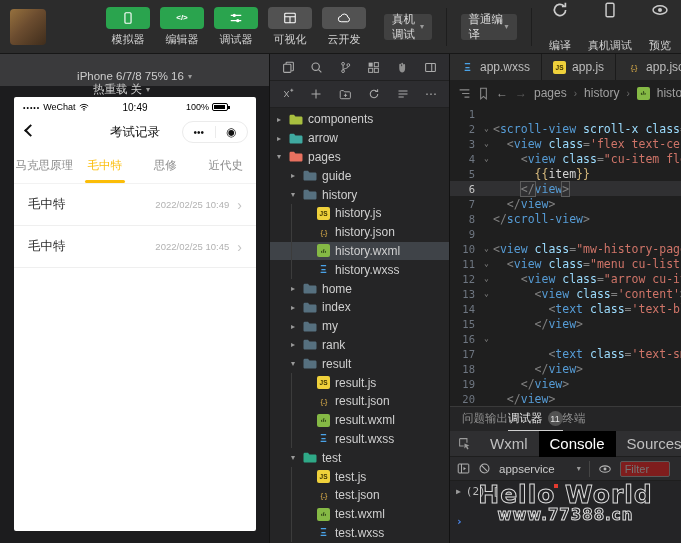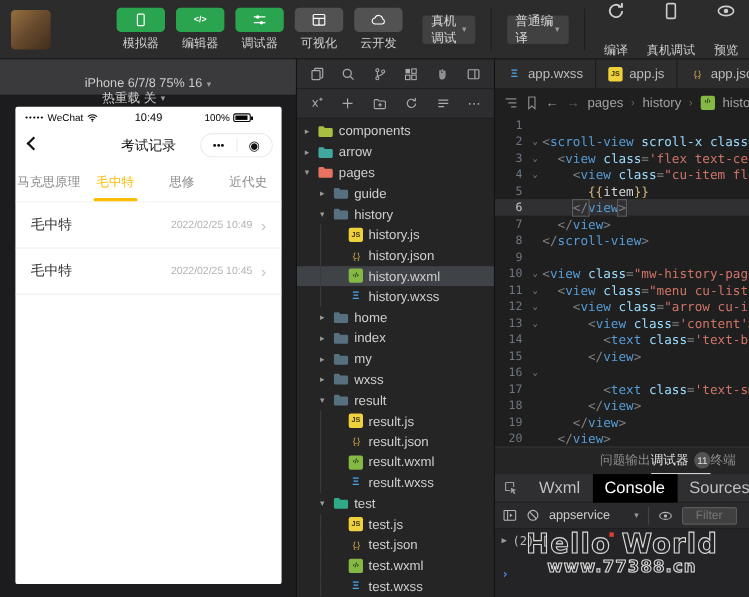--- a/index.html
+++ b/index.html
@@ -116,38 +116,38 @@
   .cl.cur { background:#303032; }
   .cl.cur .num { color:#c8c8c8; }
   .tk-p { color:#808080; } .tk-t { color:#569cd6; } .tk-a { color:#9cdcfe; }
   .tk-s { color:#cf7468; } .tk-m { color:#d7ba7d; } .tk-x { color:#d4d4d4; }
   .bm { outline:1px solid #5c5c5c; }
 
   
   .debug { position:absolute; left:0; right:0; bottom:0; height:137px; background:#242426;
            border-top:1px solid #3a3a3a; }
   .dbg-r1 { height:24px; background:#252526; display:flex; align-items:center; gap:0; padding:0 12px;
-            font-size:11.5px; color:#8f8f8f;justify-content:flex-end; }
+            font-size:11.5px; color:#8f8f8f; }
   .dtab { height:24px; display:flex; align-items:center; gap:5px; cursor:pointer; border-bottom:1px solid transparent; }
   .dtab.active { color:#e8e8e8; border-bottom:1px solid #d0d0d0; }
   .badge { width:15px; height:15px; border-radius:50%; background:#525252; color:#e3e3e3; font-size:9px;
            display:flex; align-items:center; justify-content:center; }
   .dbg-r2 { height:26px; background:#2f2f31; display:flex; align-items:center; border-bottom:1px solid #1e1e1e; }
   .insp { padding:0 8px; display:flex; align-items:center; cursor:pointer; }
   .r2sep { width:1px; height:26px; background:#1e1e1e; }
   .ctab { height:26px; display:flex; align-items:center; padding:0 11px; font-size:15px; color:#bfbfbf;
           cursor:pointer; white-space:nowrap; }
   .ctab.active { background:#000; color:#fff; }
   .dbg-r3 { height:24px; background:#2a2a2c; display:flex; align-items:center; gap:8px; padding:0 7px;
             border-bottom:1px solid #1e1e1e; color:#b5b5b5; }
   .dbg-r3 .mi { display:flex; align-items:center; cursor:pointer; }
   .ctx { display:flex; align-items:center; gap:22px; font-size:11.5px; color:#cccccc; cursor:pointer; }
   .ctx .caret { font-size:8px; color:#9a9a9a; }
-  .filter { width:50px; height:16px; border:1px solid #5a5a5a; background:#404040; color:#9a9a9a;
-            font-size:11px; padding:0 4px; border-radius:2px; font-family:"Liberation Sans",sans-serif;text-align:center; }
+  .filter { width:50px; height:16px; border:1px solid #5a5a5a; background:#7f1d1d; color:#9a9a9a;
+            font-size:11px; padding:0 4px; border-radius:2px; font-family:"Liberation Sans",sans-serif; }
   .console { position:relative; height:62px; font-family:"DejaVu Sans Mono", monospace; font-size:11px;
              color:#bdbdbd; padding:3px 6px 0 6px; overflow:hidden; }
   .centry { display:flex; align-items:center; gap:5px; height:15px; }
   .centry .exp { color:#9a9a9a; font-size:8px; }
   .cprompt { color:#4b8bf5; font-weight:bold; height:15px; margin-top:16px; }
   .wm { position:absolute; left:0; right:0; top:1px; text-align:center; pointer-events:none;
         font-family:"DejaVu Sans", sans-serif; font-weight:bold; color:transparent;
         -webkit-text-stroke:1px #dcdcdc; line-height:1.02; }
   .wm1 { font-size:25px; letter-spacing:1px; }
   .wm2 { font-size:15px; letter-spacing:1px; }
@@ -459,21 +459,21 @@
           <svg width="14" height="11" viewBox="0 0 14 11">
             <path d="M.5 2.2C.5 1.4 1.1.8 1.9.8h3.1l1.4 1.6h5.7c.8 0 1.4.6 1.4 1.4v5.4c0 .8-.6 1.4-1.4 1.4H1.9C1.1 10.6.5 10 .5 9.2z" fill="#56707f"></path>
           </svg>
           <span>my</span>
         </div>
         <div class="trow" style="padding-left: 18px;">
           <span class="arr">▸</span>
           <svg width="14" height="11" viewBox="0 0 14 11">
             <path d="M.5 2.2C.5 1.4 1.1.8 1.9.8h3.1l1.4 1.6h5.7c.8 0 1.4.6 1.4 1.4v5.4c0 .8-.6 1.4-1.4 1.4H1.9C1.1 10.6.5 10 .5 9.2z" fill="#56707f"></path>
           </svg>
-          <span>wxss</span>
+          <span>rank</span>
         </div>
         <div class="trow" style="padding-left: 18px;">
           <span class="arr">▾</span>
           <svg width="14" height="11" viewBox="0 0 14 11">
             <path d="M.5 2.2C.5 1.4 1.1.8 1.9.8h3.1l1.4 1.6h5.7c.8 0 1.4.6 1.4 1.4v5.4c0 .8-.6 1.4-1.4 1.4H1.9C1.1 10.6.5 10 .5 9.2z" fill="#56707f"></path>
           </svg>
           <span>result</span>
         </div>
         <div class="trow guideline" style="padding-left: 32px;">
           <span class="arr"></span>

